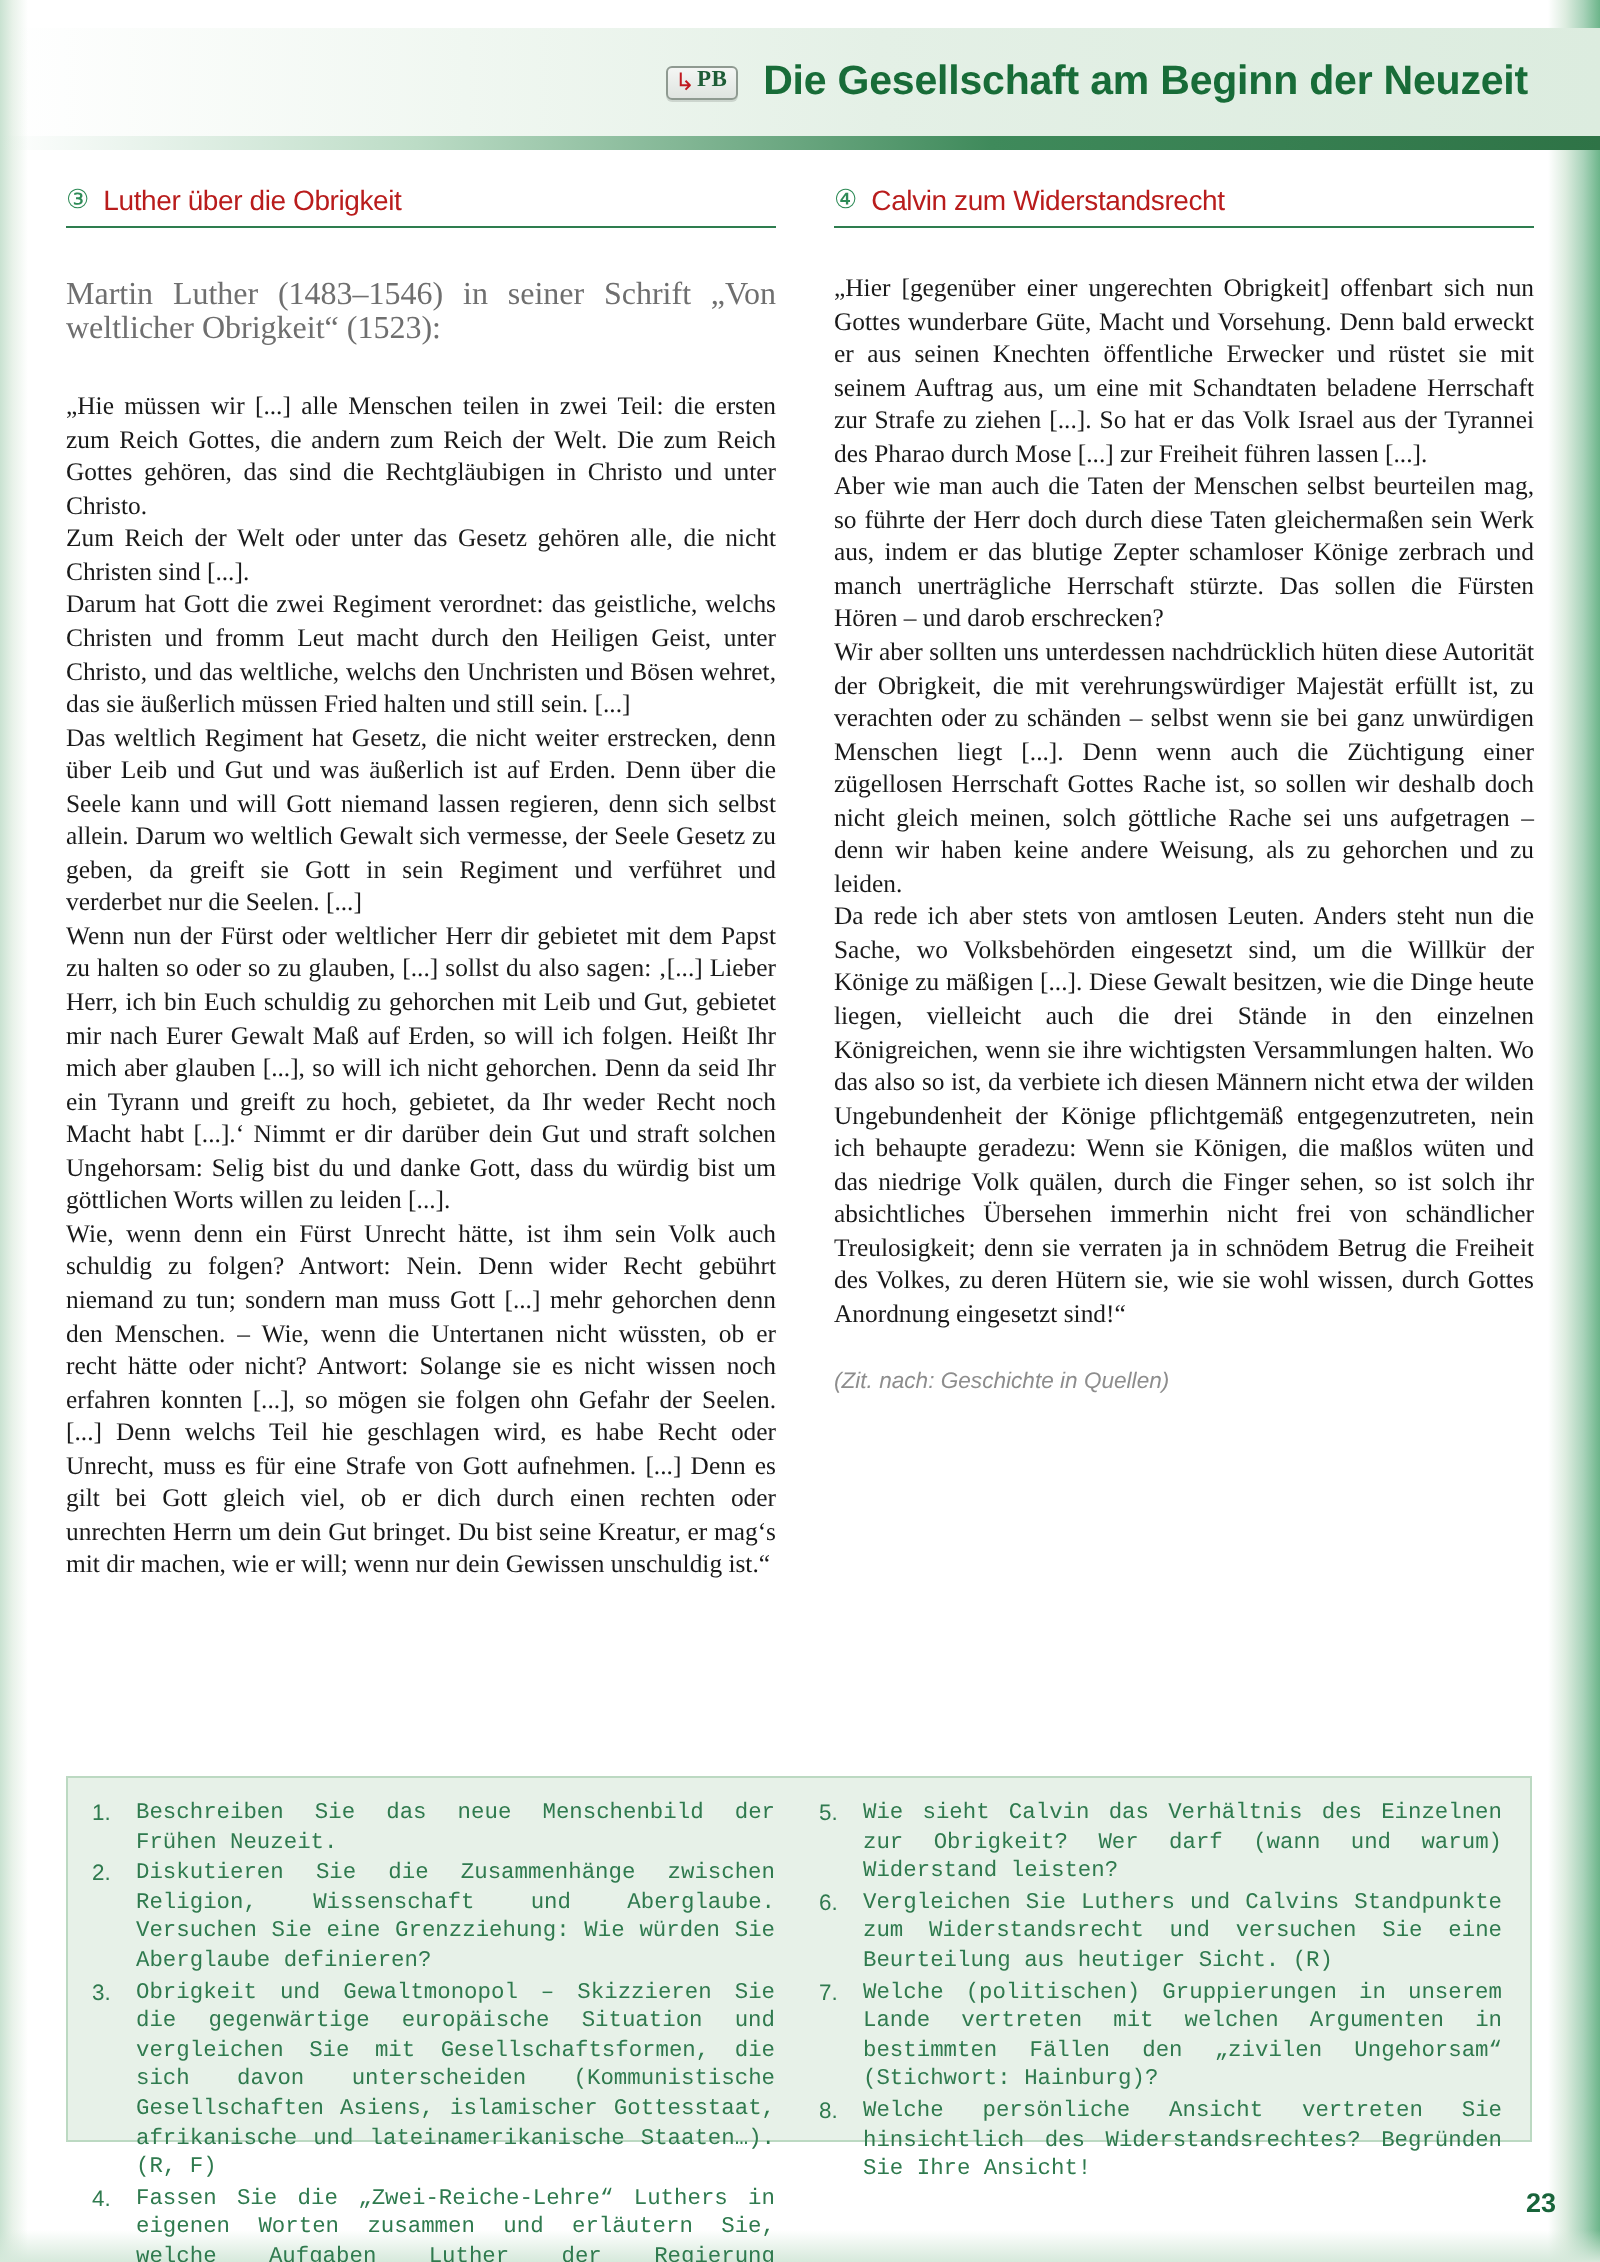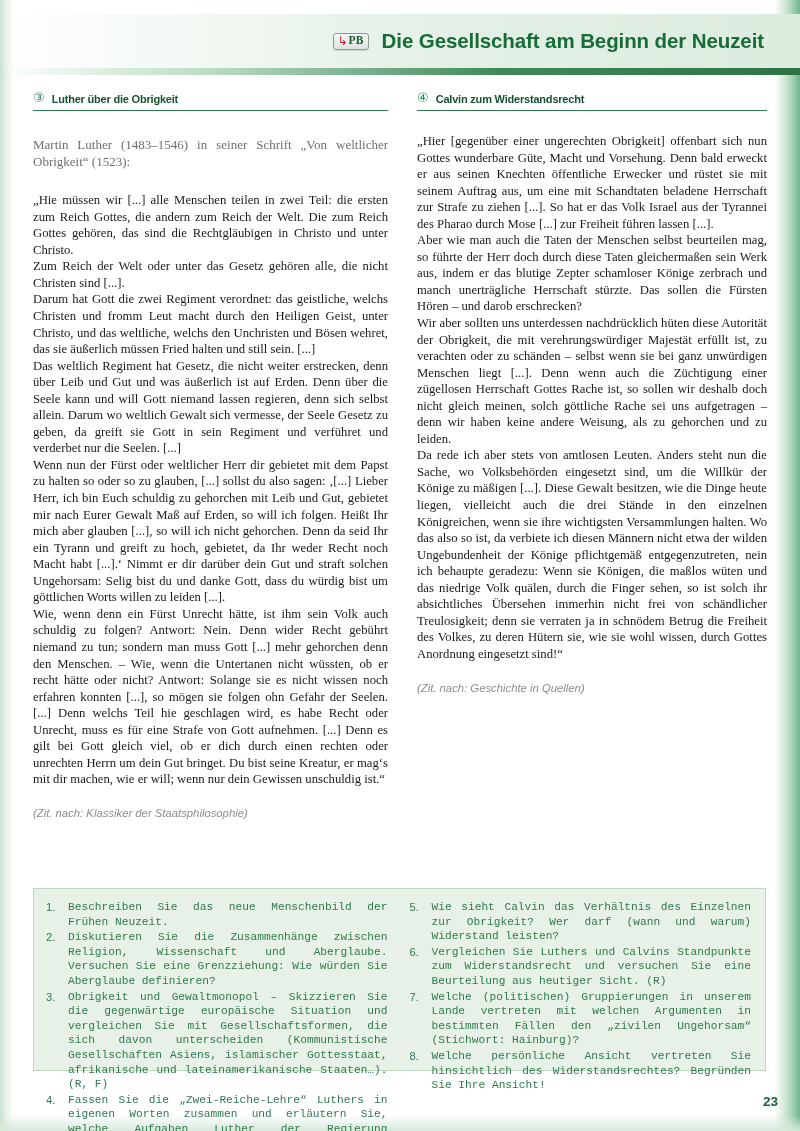--- a/index.html
+++ b/index.html
@@ -130,31 +130,31 @@
   }
   .sec-num {
     color: #2e8b57;
     font-size: 13px;
     font-family: "DejaVu Sans", sans-serif;
     line-height: 1;
     position: relative;
     top: -1px;
   }
   .sec-title {
-    color: #14532d;
-    font-size: 11px;
-    font-weight: bold;
+    color: #b91c1c;
+    font-size: 14px;
+    font-weight: normal;
     font-family: "Liberation Sans", sans-serif;
     letter-spacing: -0.2px;
   }
 
   .intro {
     margin-top: 26px;
     color: #6f6f6f;
-    font-size: 13px;
+    font-size: 16px;
     line-height: 16.6px;
     text-align: justify;
     font-family: "Liberation Serif", serif;
   }
 
   .body-text {
     margin-top: 22px;
     color: #1a1a1a;
     font-size: 12.7px;
     line-height: 16.55px;
@@ -249,21 +249,20 @@
       </div>
       <div class="intro">Martin Luther (1483–1546) in seiner Schrift „Von weltlicher Obrigkeit“ (1523):</div>
       <div class="body-text">
           <p>„Hie müssen wir [...] alle Menschen teilen in zwei Teil: die ersten zum Reich Gottes, die andern zum Reich der Welt. Die zum Reich Gottes gehören, das sind die Rechtgläubigen in Christo und unter Christo.</p>
           <p>Zum Reich der Welt oder unter das Gesetz gehören alle, die nicht Christen sind [...].</p>
           <p>Darum hat Gott die zwei Regiment verordnet: das geistliche, welchs Christen und fromm Leut macht durch den Heiligen Geist, unter Christo, und das weltliche, welchs den Unchristen und Bösen wehret, das sie äußerlich müssen Fried halten und still sein. [...]</p>
           <p>Das weltlich Regiment hat Gesetz, die nicht weiter erstrecken, denn über Leib und Gut und was äußerlich ist auf Erden. Denn über die Seele kann und will Gott niemand lassen regieren, denn sich selbst allein. Darum wo weltlich Gewalt sich vermesse, der Seele Gesetz zu geben, da greift sie Gott in sein Regiment und verführet und verderbet nur die Seelen. [...]</p>
           <p>Wenn nun der Fürst oder weltlicher Herr dir gebietet mit dem Papst zu halten so oder so zu glauben, [...] sollst du also sagen: ‚[...] Lieber Herr, ich bin Euch schuldig zu gehorchen mit Leib und Gut, gebietet mir nach Eurer Gewalt Maß auf Erden, so will ich folgen. Heißt Ihr mich aber glauben [...], so will ich nicht gehorchen. Denn da seid Ihr ein Tyrann und greift zu hoch, gebietet, da Ihr weder Recht noch Macht habt [...].‘ Nimmt er dir darüber dein Gut und straft solchen Ungehorsam: Selig bist du und danke Gott, dass du würdig bist um göttlichen Worts willen zu leiden [...].</p>
           <p>Wie, wenn denn ein Fürst Unrecht hätte, ist ihm sein Volk auch schuldig zu folgen? Antwort: Nein. Denn wider Recht gebührt niemand zu tun; sondern man muss Gott [...] mehr gehorchen denn den Menschen. – Wie, wenn die Untertanen nicht wüssten, ob er recht hätte oder nicht? Antwort: Solange sie es nicht wissen noch erfahren konnten [...], so mögen sie folgen ohn Gefahr der Seelen. [...] Denn welchs Teil hie geschlagen wird, es habe Recht oder Unrecht, muss es für eine Strafe von Gott aufnehmen. [...] Denn es gilt bei Gott gleich viel, ob er dich durch einen rechten oder unrechten Herrn um dein Gut bringet. Du bist seine Kreatur, er mag‘s mit dir machen, wie er will; wenn nur dein Gewissen unschuldig ist.“</p>
         </div>
-      <div class="source">(Zit. nach: Klassiker der Staatsphilosophie)</div>
     </div>
 
     <div class="col-right">
       <div class="sec-head">
         <span class="sec-num">④</span>
         <span class="sec-title">Calvin zum Widerstandsrecht</span>
       </div>
       <div class="body-text">
           <p>„Hier [gegenüber einer ungerechten Obrigkeit] offenbart sich nun Gottes wunderbare Güte, Macht und Vorsehung. Denn bald erweckt er aus seinen Knechten öffentliche Erwecker und rüstet sie mit seinem Auftrag aus, um eine mit Schandtaten beladene Herrschaft zur Strafe zu ziehen [...]. So hat er das Volk Israel aus der Tyrannei des Pharao durch Mose [...] zur Freiheit führen lassen [...].</p>
           <p>Aber wie man auch die Taten der Menschen selbst beurteilen mag, so führte der Herr doch durch diese Taten gleichermaßen sein Werk aus, indem er das blutige Zepter schamloser Könige zerbrach und manch unerträgliche Herrschaft stürzte. Das sollen die Fürsten Hören – und darob erschrecken?</p>

